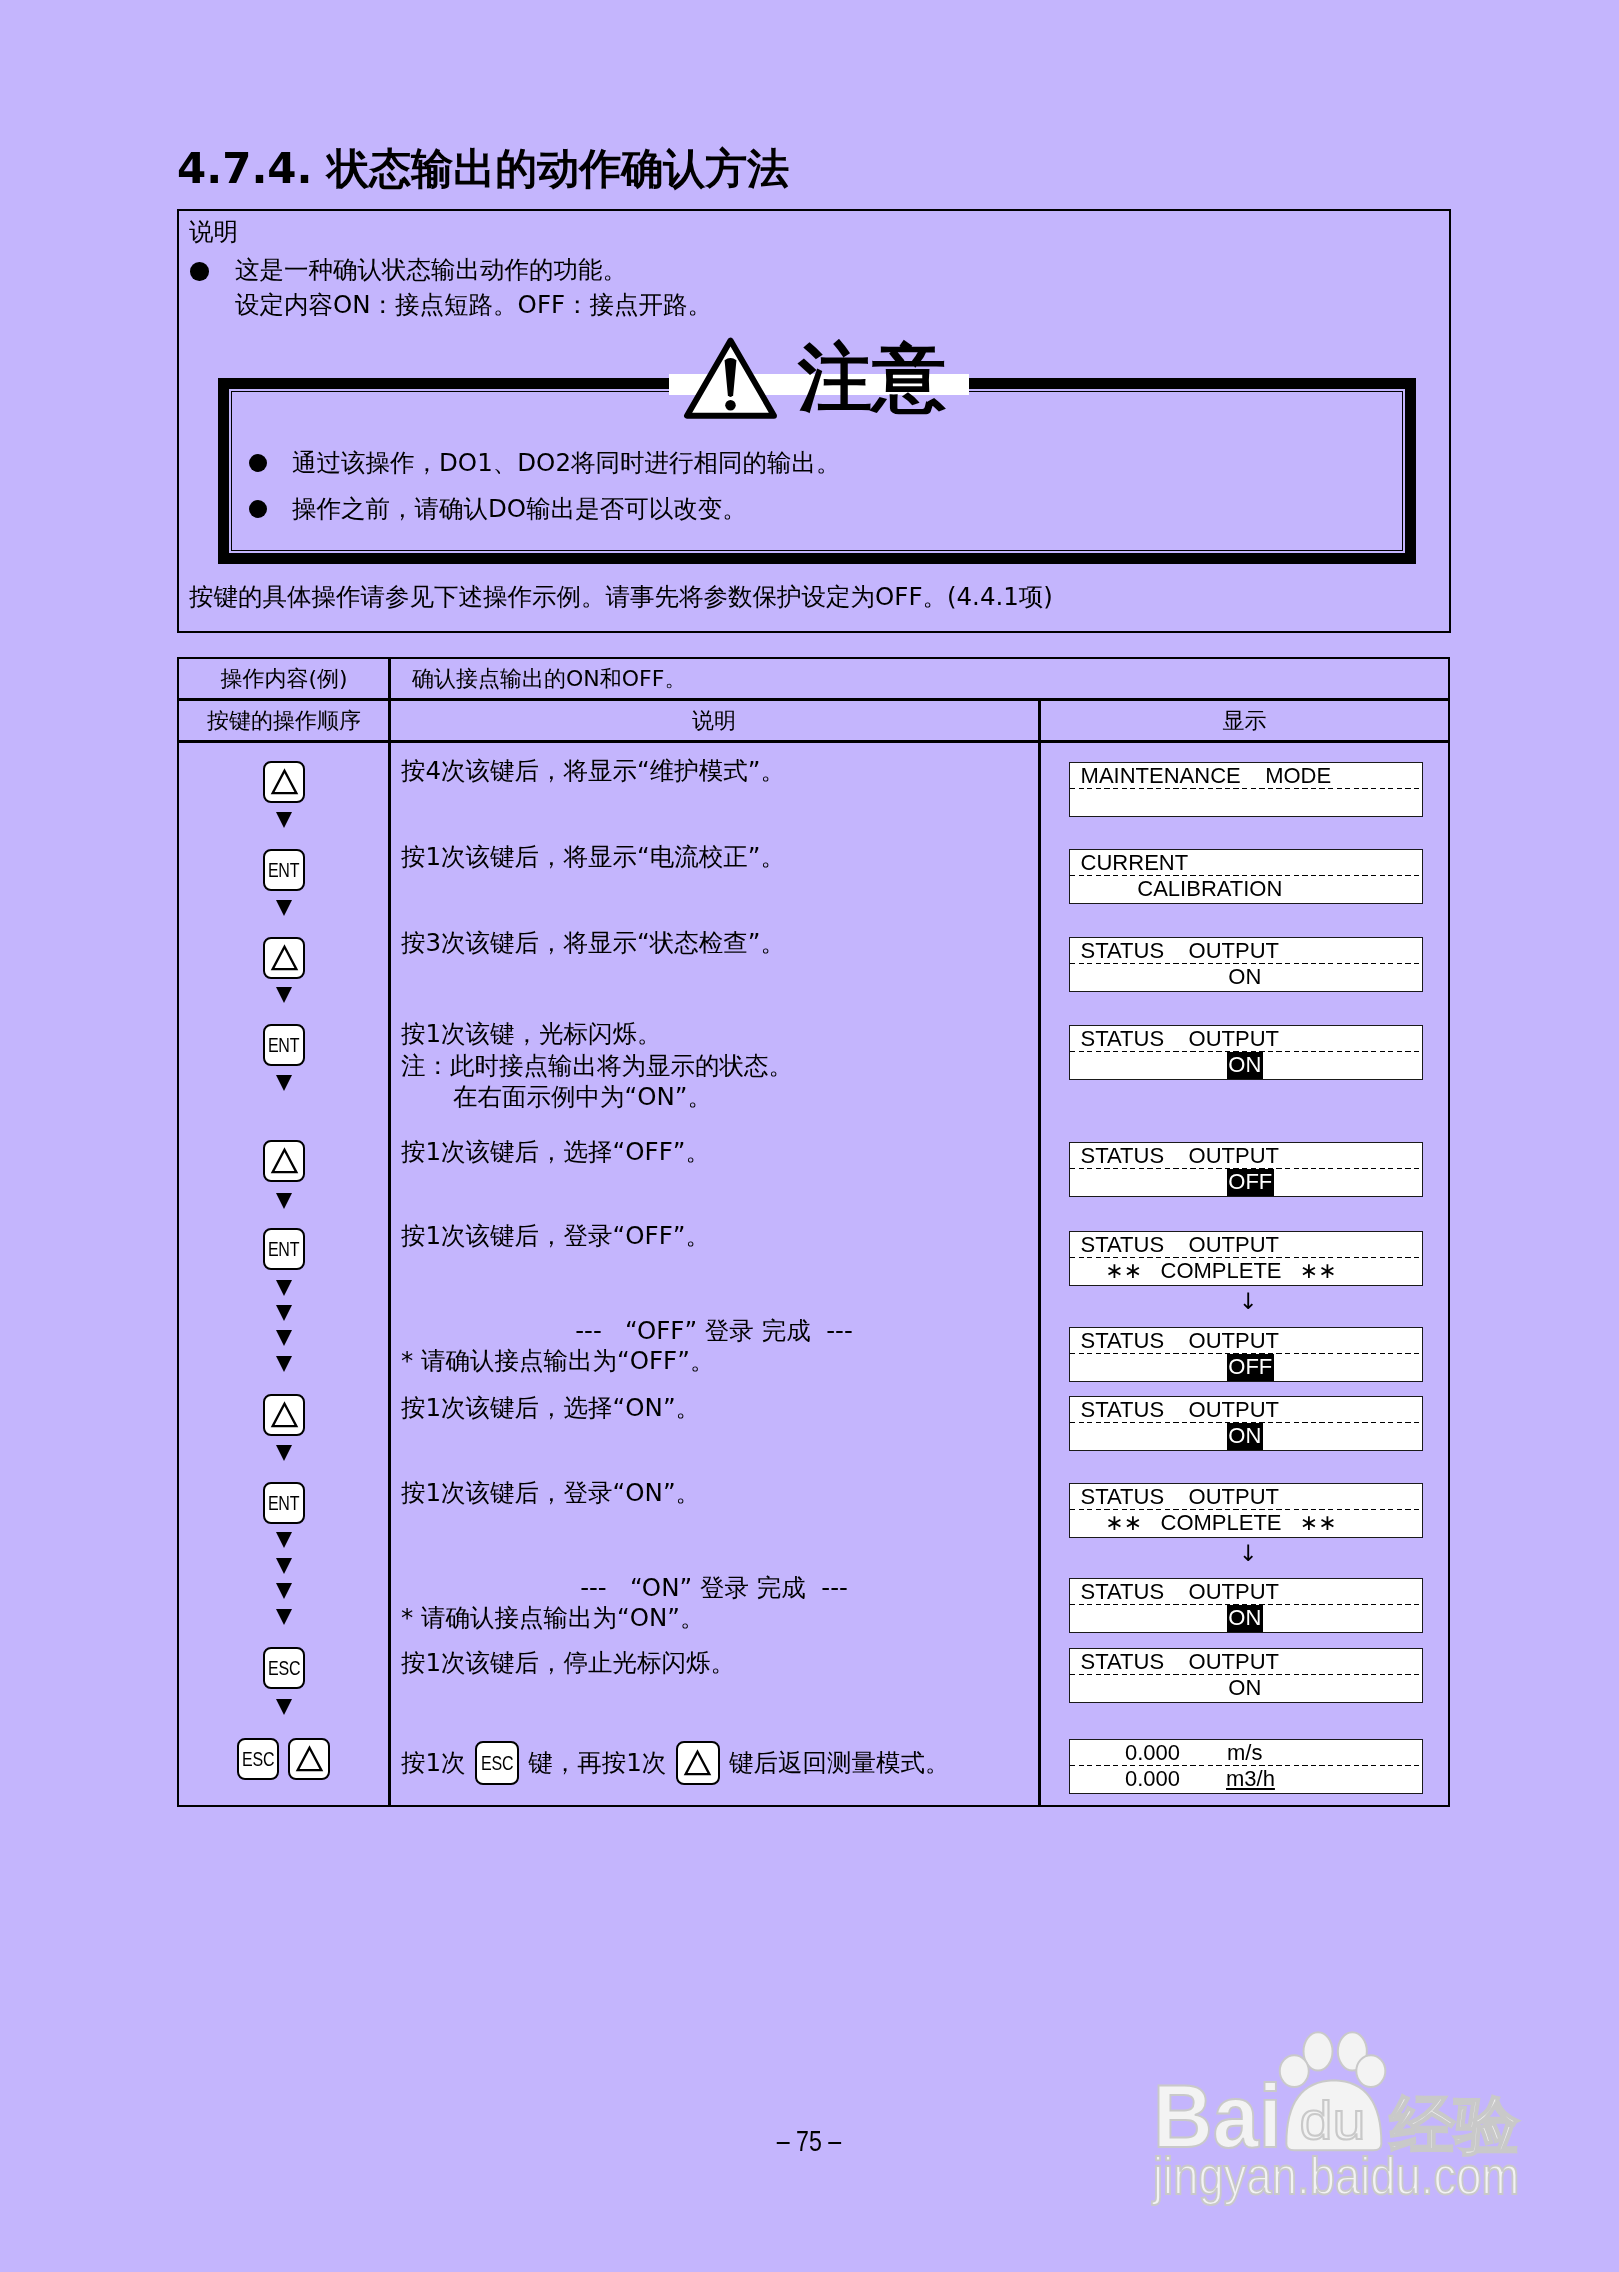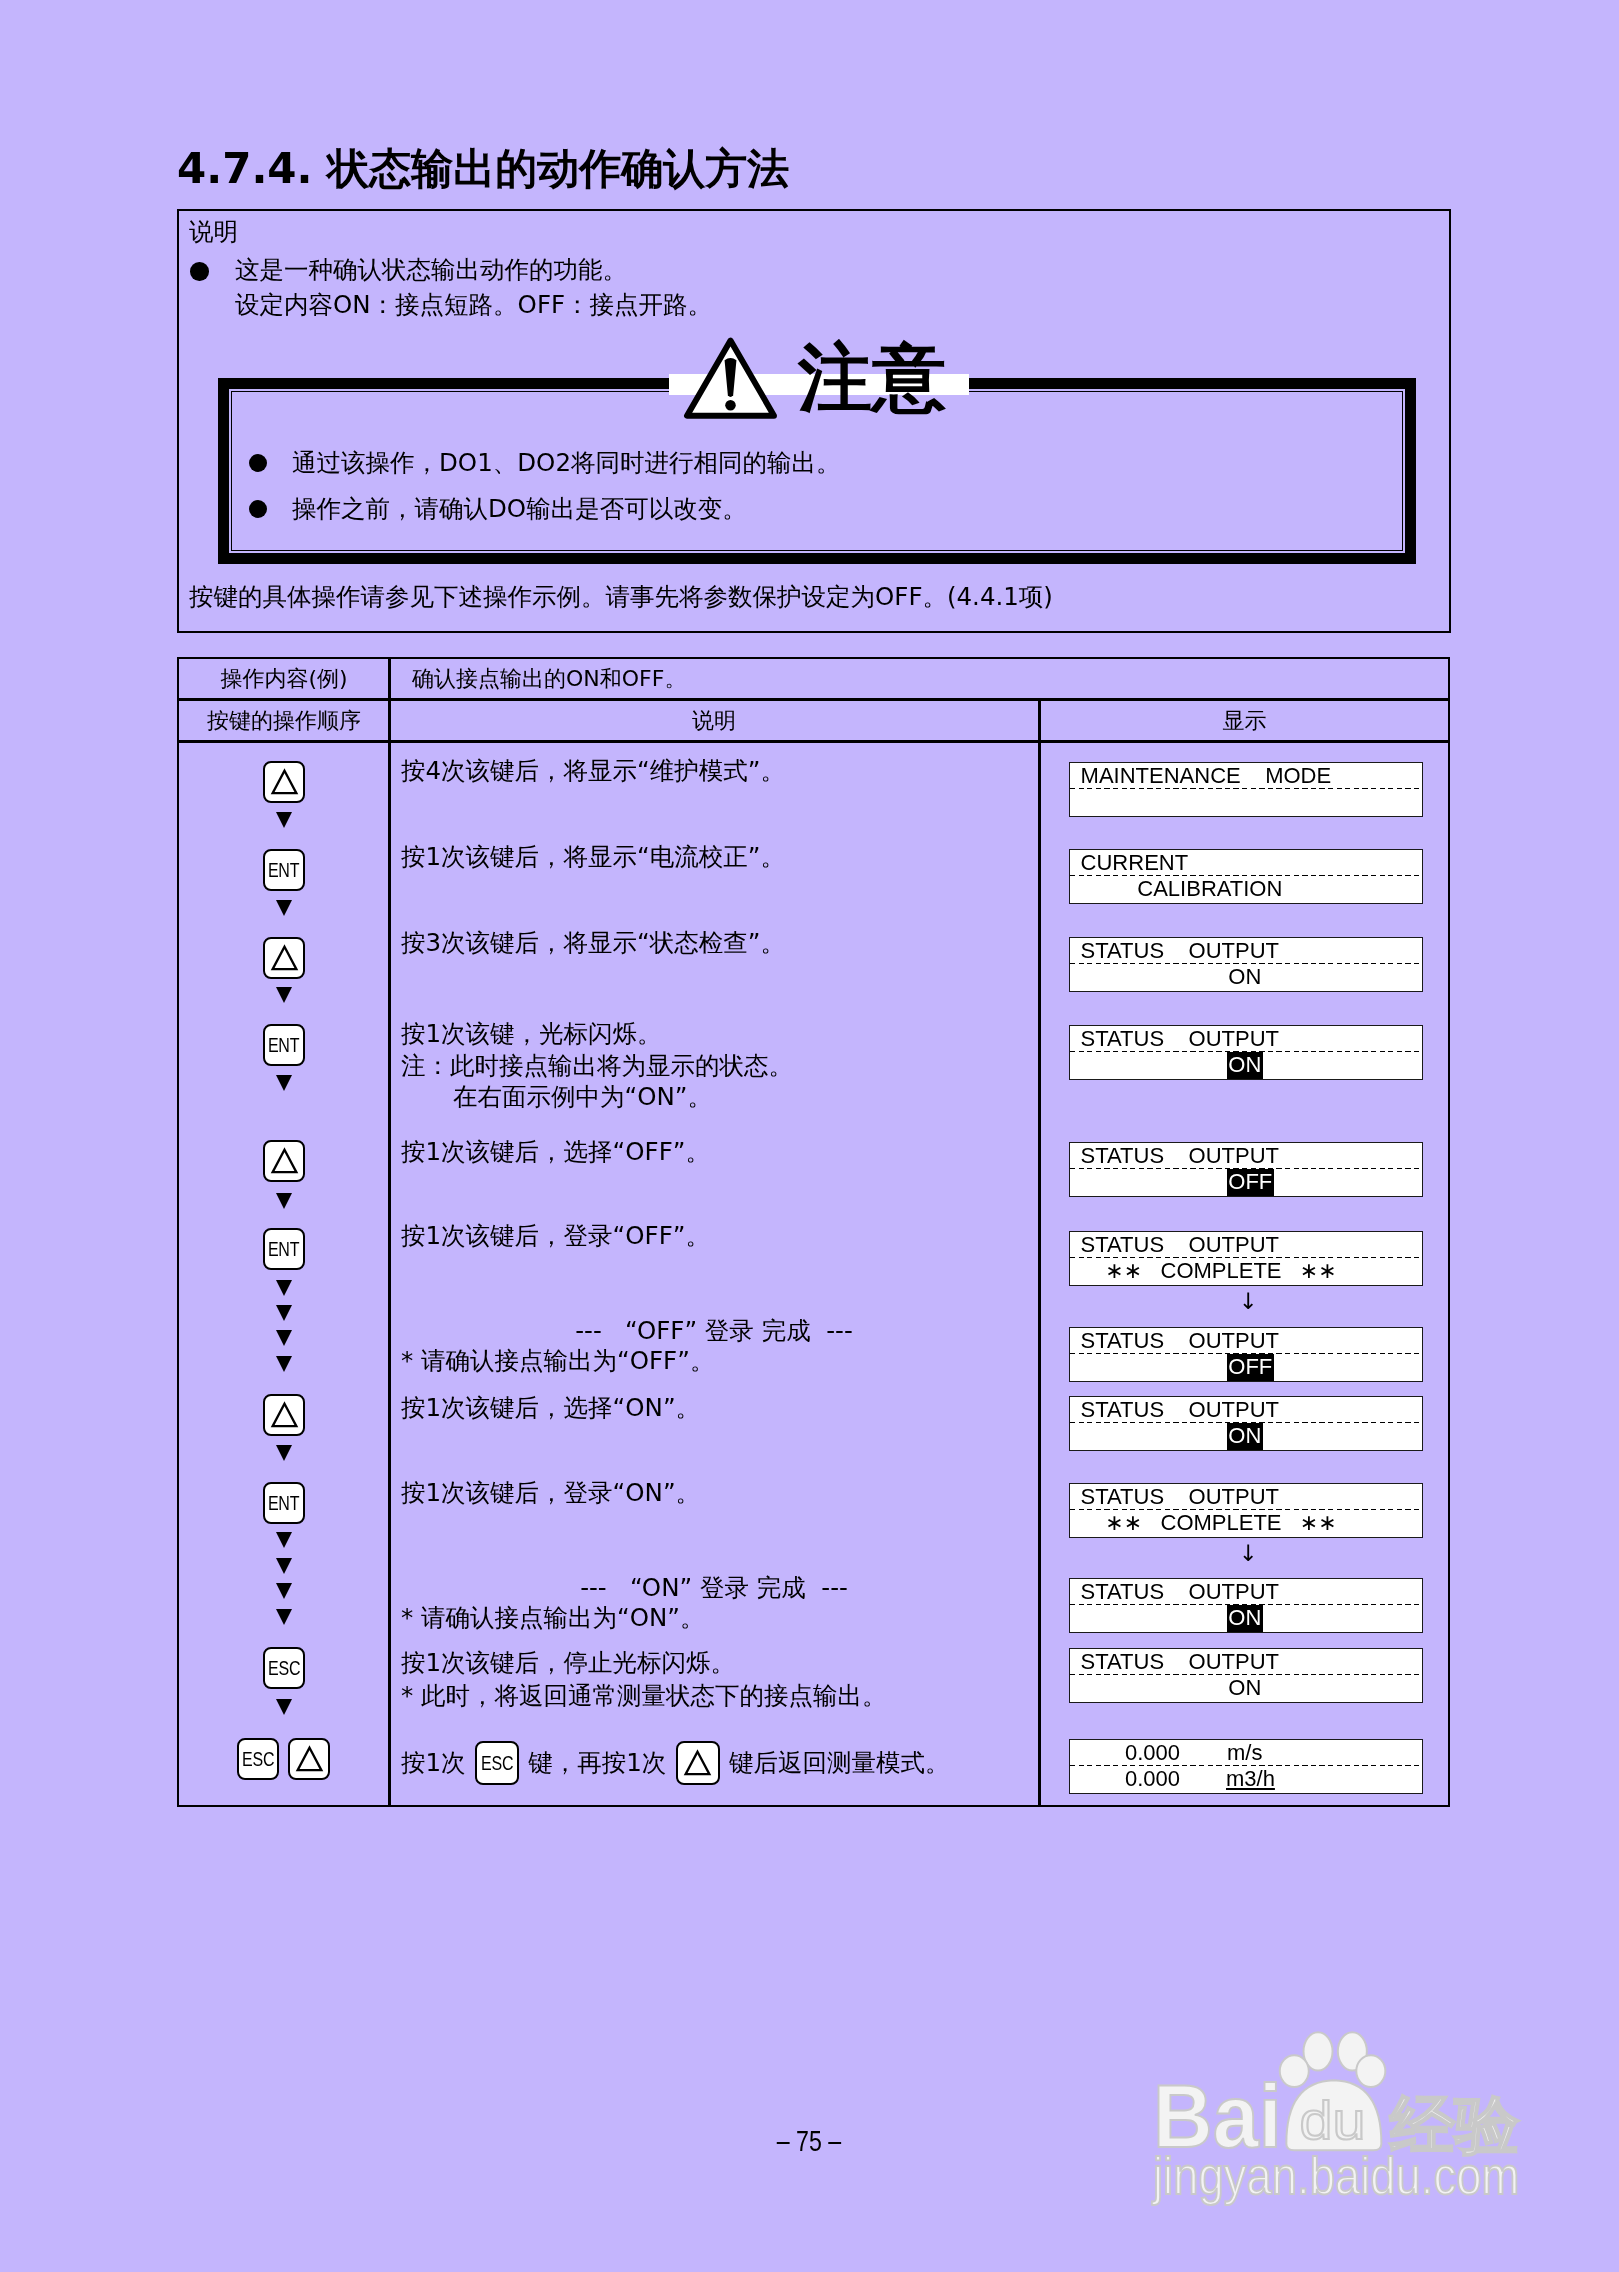--- a/index.html
+++ b/index.html
@@ -163,21 +163,20 @@
   <div class="txt" style="left:453px;top:1081px;">在右面示例中为“ON”。</div>
   <div class="txt" style="left:401px;top:1136px;">按1次该键后，选择“OFF”。</div>
   <div class="txt" style="left:401px;top:1220px;">按1次该键后，登录“OFF”。</div>
   <div class="result" style="top:1315px;">---   “OFF” 登录 完成  ---</div>
   <div class="txt" style="left:401px;top:1345px;">* 请确认接点输出为“OFF”。</div>
   <div class="txt" style="left:401px;top:1392px;">按1次该键后，选择“ON”。</div>
   <div class="txt" style="left:401px;top:1477px;">按1次该键后，登录“ON”。</div>
   <div class="result" style="top:1572px;">---   “ON” 登录 完成  ---</div>
   <div class="txt" style="left:401px;top:1602px;">* 请确认接点输出为“ON”。</div>
   <div class="txt" style="left:401px;top:1647px;">按1次该键后，停止光标闪烁。</div>
-  <div class="txt" style="left:401px;top:1680px;">* 此时，将返回通常测量状态下的接点输出。</div>
   <div class="inline-row">
     <span>按1次</span>
     <span class="key">
         <span class="klabel">ESC</span>
       </span>
     <span>键，再按1次</span>
     <span class="key">
       <svg viewBox="0 0 44 42">
           <polygon points="22,4 40,38 4,38" fill="none" stroke="#000" stroke-width="3.5"></polygon>
         </svg>

